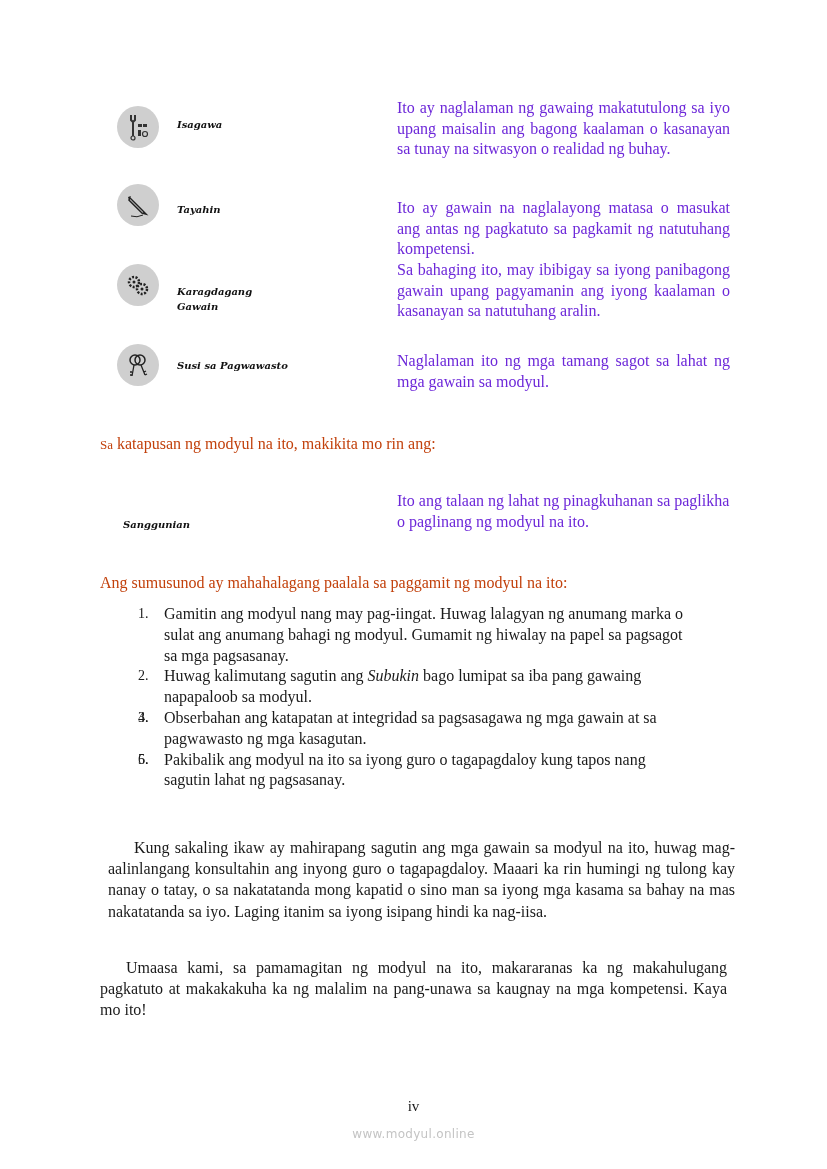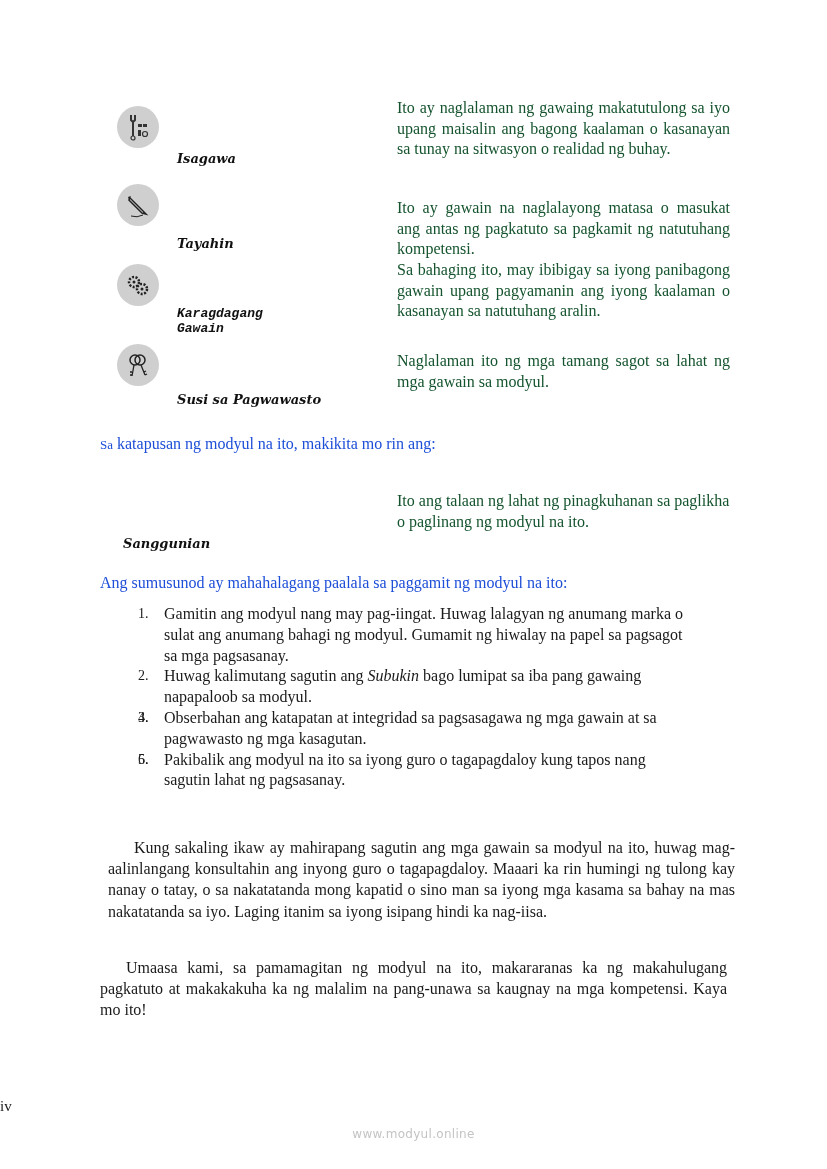--- a/index.html
+++ b/index.html
@@ -3,33 +3,33 @@
   <meta charset="utf-8">
   <style>
     html, body { margin:0; padding:0; background:#ffffff; }
     body { width:827px; height:1169px; position:relative; overflow:hidden;
            font-family:"DejaVu Serif", serif; color:#1a1a1a; }
     .sec-row { position:absolute; left:100px; width:640px; }
     .icon-circle { position:absolute; left:17px; width:42px; height:42px; border-radius:50%;
                    background:#cfcfcf; display:flex; align-items:center; justify-content:center; }
     .icon-circle svg { width:30px; height:30px; }
     .sec-title { position:absolute; left:77px; font-family:"DejaVu Serif", serif; font-weight:bold;
-                 font-style:italic; font-size:13px; line-height:15px; color:#111;margin-top:34px; }
+                 font-style:italic; font-size:10px; line-height:15px; color:#111; }
     .sec-desc { position:absolute; left:297px; width:333px; font-family:"Liberation Serif", serif;
-                font-size:16px; line-height:20.7px; text-align:justify; color:#14532d; }
-    .plain { position:absolute; font-family:"Liberation Serif", serif; font-size:16px; color:#1d4ed8; }
+                font-size:16px; line-height:20.7px; text-align:justify; color:#6d28d9; }
+    .plain { position:absolute; font-family:"Liberation Serif", serif; font-size:16px; color:#c2410c; }
     .small-sa { font-size:13px; }
     ol.notes { position:absolute; left:138px; top:604px; width:600px; margin:0; padding:0;
                list-style:none; font-family:"Liberation Serif", serif; font-size:16px; line-height:20.8px; }
     ol.notes li { position:relative; padding-left:26px; width:530px; }
     ol.notes li.wide { width:580px; }
     ol.notes .num { position:absolute; left:0; top:0; font-size:14px; }
     .para { position:absolute; left:100px; width:627px; font-family:"Liberation Serif", serif;
             font-size:16px; line-height:21.2px; text-align:justify; text-indent:26px; }
-    .page-num { position:absolute; top:1098px; left:0; width:827px; 
+    .page-num { position:absolute; top:1098px; left:0; width:827px; text-align:center;
                 font-family:"Liberation Serif", serif; font-size:15px; }
     .watermark { position:absolute; top:1127px; left:0; width:827px; text-align:center;
                  font-family:"DejaVu Sans", sans-serif; font-size:12px; color:#c4c4c4; letter-spacing:0.3px; }
   </style>
 </head>
 <body>
 
 <div class="sec-row" style="top:104px;">
   <div class="icon-circle" style="top:2px;">
     <svg viewBox="0 0 30 30">
@@ -59,21 +59,21 @@
 
 <div class="sec-row" style="top:264px;">
   <div class="icon-circle" style="top:0px;">
     <svg viewBox="0 0 30 30">
       <circle cx="11" cy="12" r="5" fill="none" stroke="#222" stroke-width="2.5" stroke-dasharray="2 1.5"></circle>
       <circle cx="11" cy="12" r="1.5" fill="#222"></circle>
       <circle cx="19" cy="19" r="5" fill="none" stroke="#222" stroke-width="2.5" stroke-dasharray="2 1.5"></circle>
       <circle cx="19" cy="19" r="1.5" fill="#222"></circle>
     </svg>
   </div>
-  <div class="sec-title" style="top:8px;font-family:Liberation Mono, monospace;">
+  <div class="sec-title" style="top:20px;">
     <div>Karagdagang</div>
     <div>Gawain</div>
   </div>
   <div class="sec-desc" style="top:-4px;">Sa bahaging ito, may ibibigay sa iyong panibagong gawain upang pagyamanin ang iyong kaalaman o kasanayan sa natutuhang aralin.</div>
 </div>
 
 <div class="sec-row" style="top:344px;">
   <div class="icon-circle" style="top:0px;">
     <svg viewBox="0 0 30 30">
       <circle cx="12" cy="10" r="5" fill="none" stroke="#222" stroke-width="1.5"></circle>
@@ -84,21 +84,21 @@
   <div class="sec-title" style="top:14px;">Susi sa Pagwawasto</div>
   <div class="sec-desc" style="top:7px;">Naglalaman ito ng mga tamang sagot sa lahat ng mga gawain sa modyul.</div>
 </div>
 
 <div class="plain" style="left:100px; top:435px;">
   <span class="small-sa">Sa</span>
   <span>katapusan ng modyul na ito, makikita mo rin ang:</span>
 </div>
 
 <div class="sec-row" style="top:491px;">
-  <div class="sec-title" style="left:23px; top:11px;">Sanggunian</div>
+  <div class="sec-title" style="left:23px; top:26px;">Sanggunian</div>
   <div class="sec-desc" style="top:0px; text-align:left;">Ito ang talaan ng lahat ng pinagkuhanan sa paglikha o paglinang ng modyul na ito.</div>
 </div>
 
 <div class="plain" style="left:100px; top:574px;">Ang sumusunod ay mahahalagang paalala sa paggamit ng modyul na ito:</div>
 
 <ol class="notes">
   <li>
     <span class="num">1.</span>
     <span>Gamitin ang modyul nang may pag-iingat. Huwag lalagyan ng anumang marka o sulat ang anumang bahagi ng modyul. Gumamit ng hiwalay na papel sa pagsagot sa mga pagsasanay.</span>
   </li>

